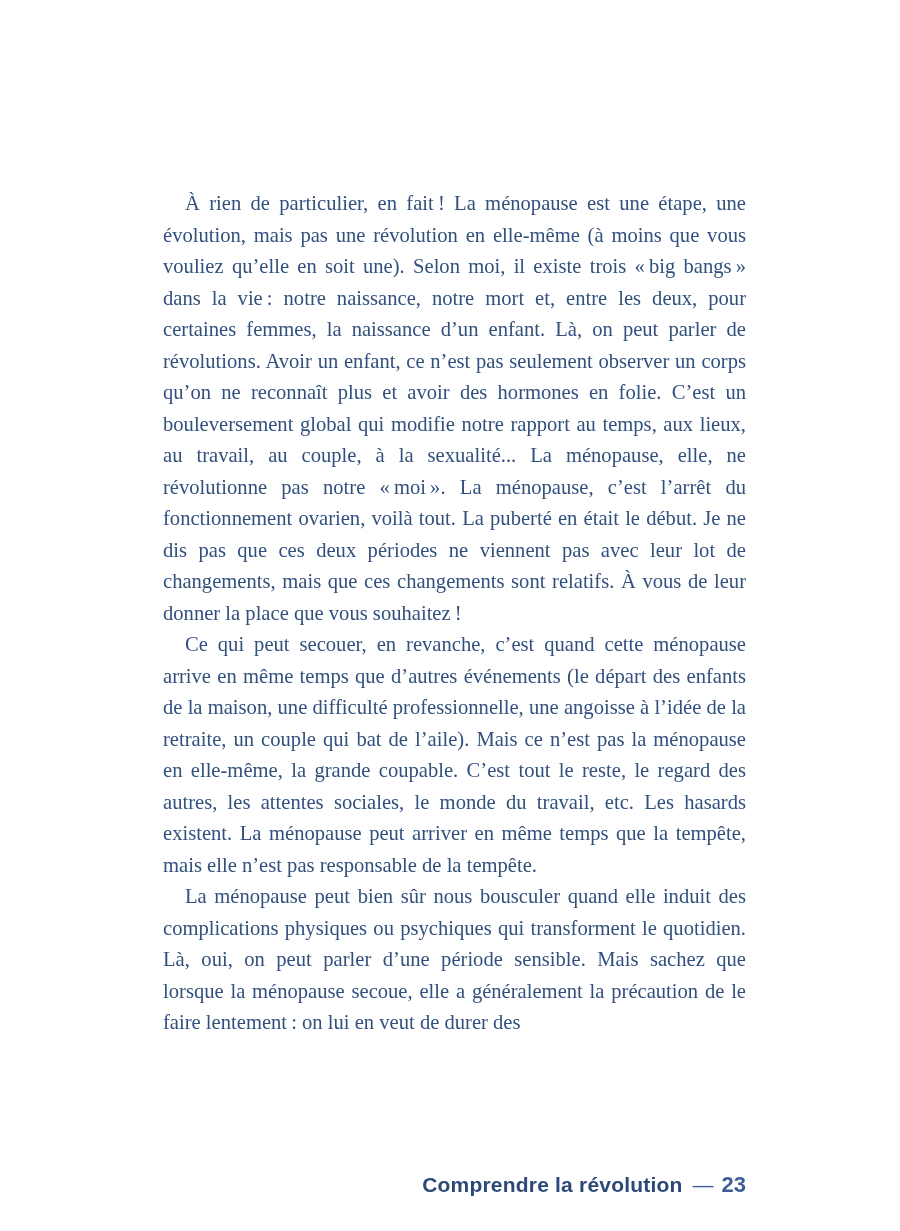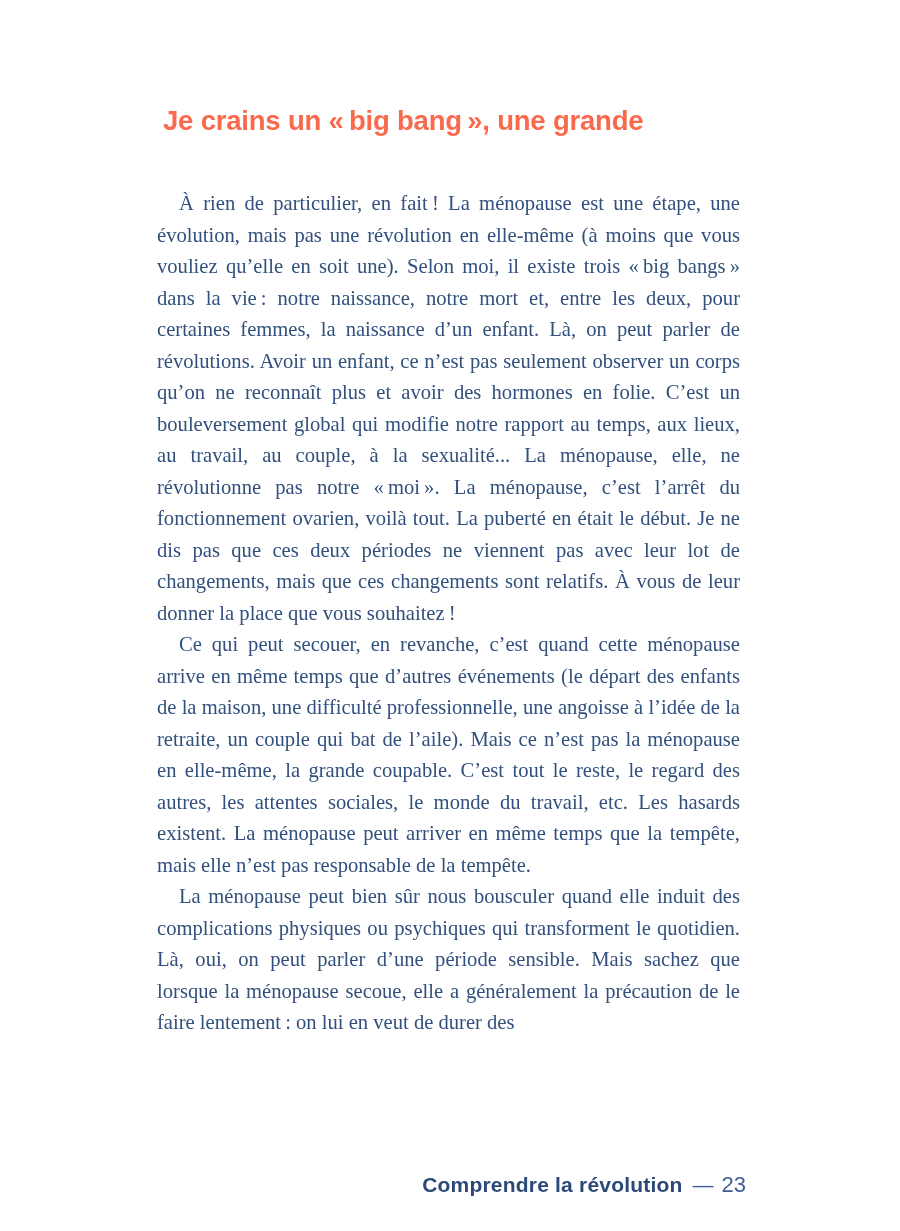--- a/index.html
+++ b/index.html
@@ -23,21 +23,21 @@
     margin: 0;
     font-family: "Liberation Sans", sans-serif;
     font-weight: 700;
     font-size: 27.5px;
     line-height: 34px;
     color: #f9694b;
     letter-spacing: -0.2px;
   }
   .body-text {
     position: absolute;
-    left: 157px;
+    left: 163px;
     top: 188px;
     width: 583px;
     color: #32507d;
     font-family: "Liberation Serif", serif;
     font-size: 20.6px;
     line-height: 31.5px;
     text-align: justify;
   }
   .body-text p.para {
     margin: 0;
@@ -59,33 +59,32 @@
     color: #2b4877;
     letter-spacing: 0.2px;
   }
   .footer-sep {
     color: #3e5e96;
     font-weight: 400;
     margin-left: 10px;
   }
   .footer-page {
     color: #3e5e96;
-    font-weight: 400;
+    font-weight: 700;
     margin-left: 8px;
     font-size: 22px;
     text-align: right;
   }
 </style>
 </head>
 <body>
 
 <div class="page">
 
   <h1 class="heading" id="heading">
-      <div>Je crains un « big bang », une grande</div>
     </h1>
 
   <main class="body-text" id="body">
       <p class="para">À rien de particulier, en fait ! La ménopause est une étape, une évolution, mais pas une révolution en elle-même (à moins que vous vouliez qu’elle en soit une). Selon moi, il existe trois « big bangs » dans la vie : notre naissance, notre mort et, entre les deux, pour certaines femmes, la naissance d’un enfant. Là, on peut parler de révolutions. Avoir un enfant, ce n’est pas seulement observer un corps qu’on ne reconnaît plus et avoir des hormones en folie. C’est un bouleversement global qui modifie notre rapport au temps, aux lieux, au travail, au couple, à la sexualité... La ménopause, elle, ne révolutionne pas notre « moi ». La ménopause, c’est l’arrêt du fonctionnement ovarien, voilà tout. La puberté en était le début. Je ne dis pas que ces deux périodes ne viennent pas avec leur lot de changements, mais que ces changements sont relatifs. À vous de leur donner la place que vous souhaitez !</p>
       <p class="para">Ce qui peut secouer, en revanche, c’est quand cette ménopause arrive en même temps que d’autres événements (le départ des enfants de la maison, une difficulté professionnelle, une angoisse à l’idée de la retraite, un couple qui bat de l’aile). Mais ce n’est pas la ménopause en elle-même, la grande coupable. C’est tout le reste, le regard des autres, les attentes sociales, le monde du travail, etc. Les hasards existent. La ménopause peut arriver en même temps que la tempête, mais elle n’est pas responsable de la tempête.</p>
       <p class="para">La ménopause peut bien sûr nous bousculer quand elle induit des complications physiques ou psychiques qui transforment le quotidien. Là, oui, on peut parler d’une période sensible. Mais sachez que lorsque la ménopause secoue, elle a généralement la précaution de le faire lentement : on lui en veut de durer des</p>
     </main>
 
   <footer class="footer">
     <span class="footer-title">Comprendre la révolution</span><span class="footer-sep">—</span><span class="footer-page">23</span>

